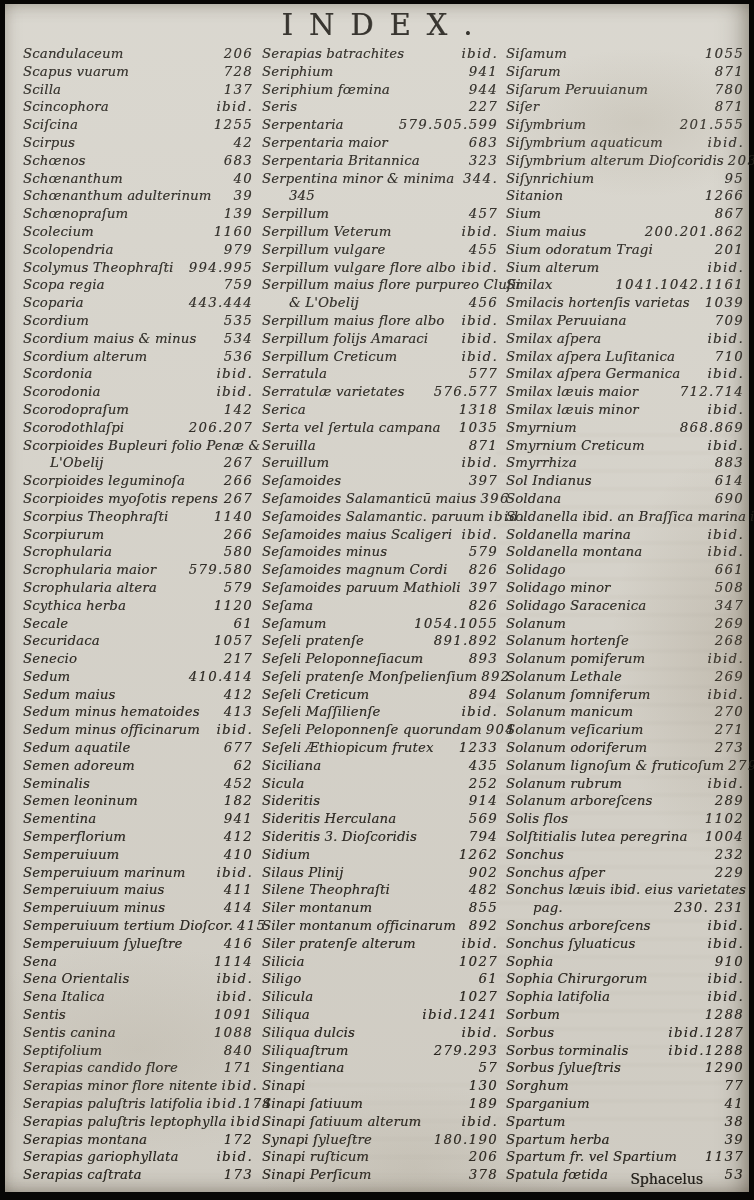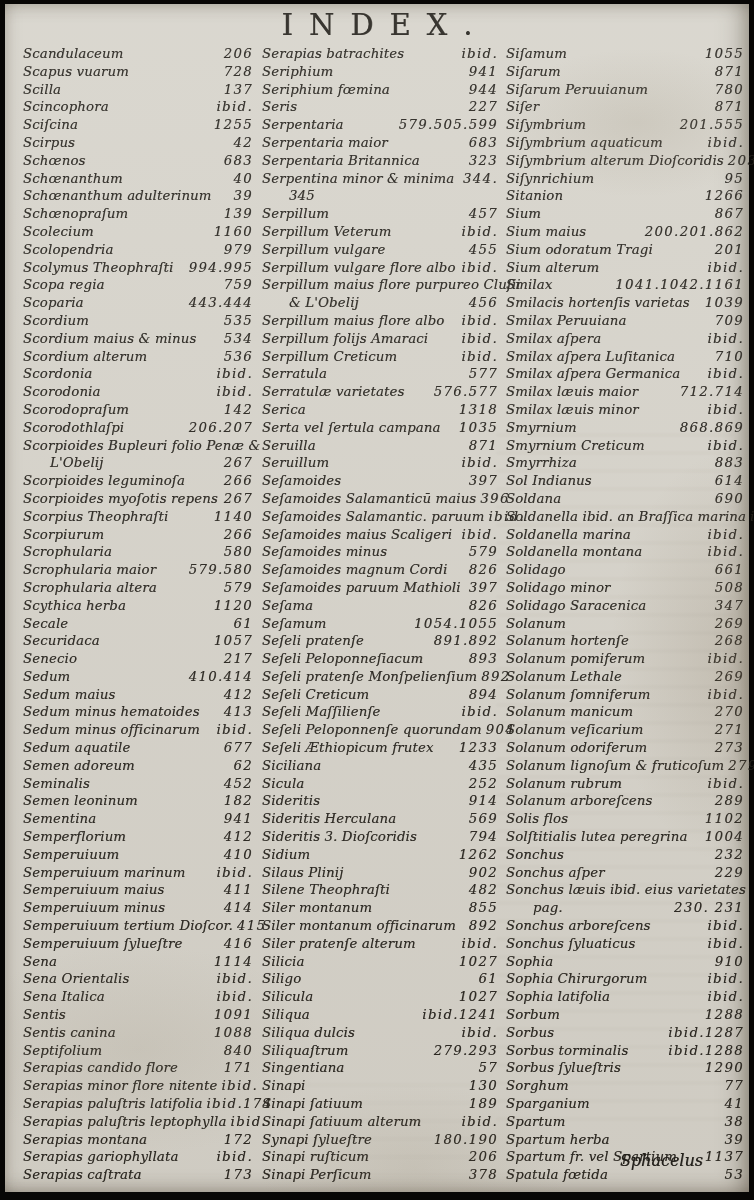--- a/index.html
+++ b/index.html
@@ -40,21 +40,21 @@
   .col3{width:238px; margin-left:8px;}
   .row{
     display:flex; justify-content:space-between; align-items:baseline;
     height:17.8px; font-style:italic; font-size:13.2px; white-space:nowrap;
     text-shadow:.3px 0 0 rgba(34,31,26,.55);
   }
   .row .nm{letter-spacing:.2px;}
   .row .pg{text-align:right; padding-left:4px; letter-spacing:1.4px;}
   .row.indent .nm{padding-left:27px;}
   .catchword{
-    position:absolute; right:46px; bottom:22px; font-style:italic; font-size:16px;
+    position:absolute; right:46px; bottom:5px; font-size:14px;
     text-shadow:.4px 0 0 rgba(34,31,26,.6);
   }
 </style>
 </head>
 <body>
 
 <div class="sheet">
   <div class="title">INDEX.</div>
 
   <div class="cols">

